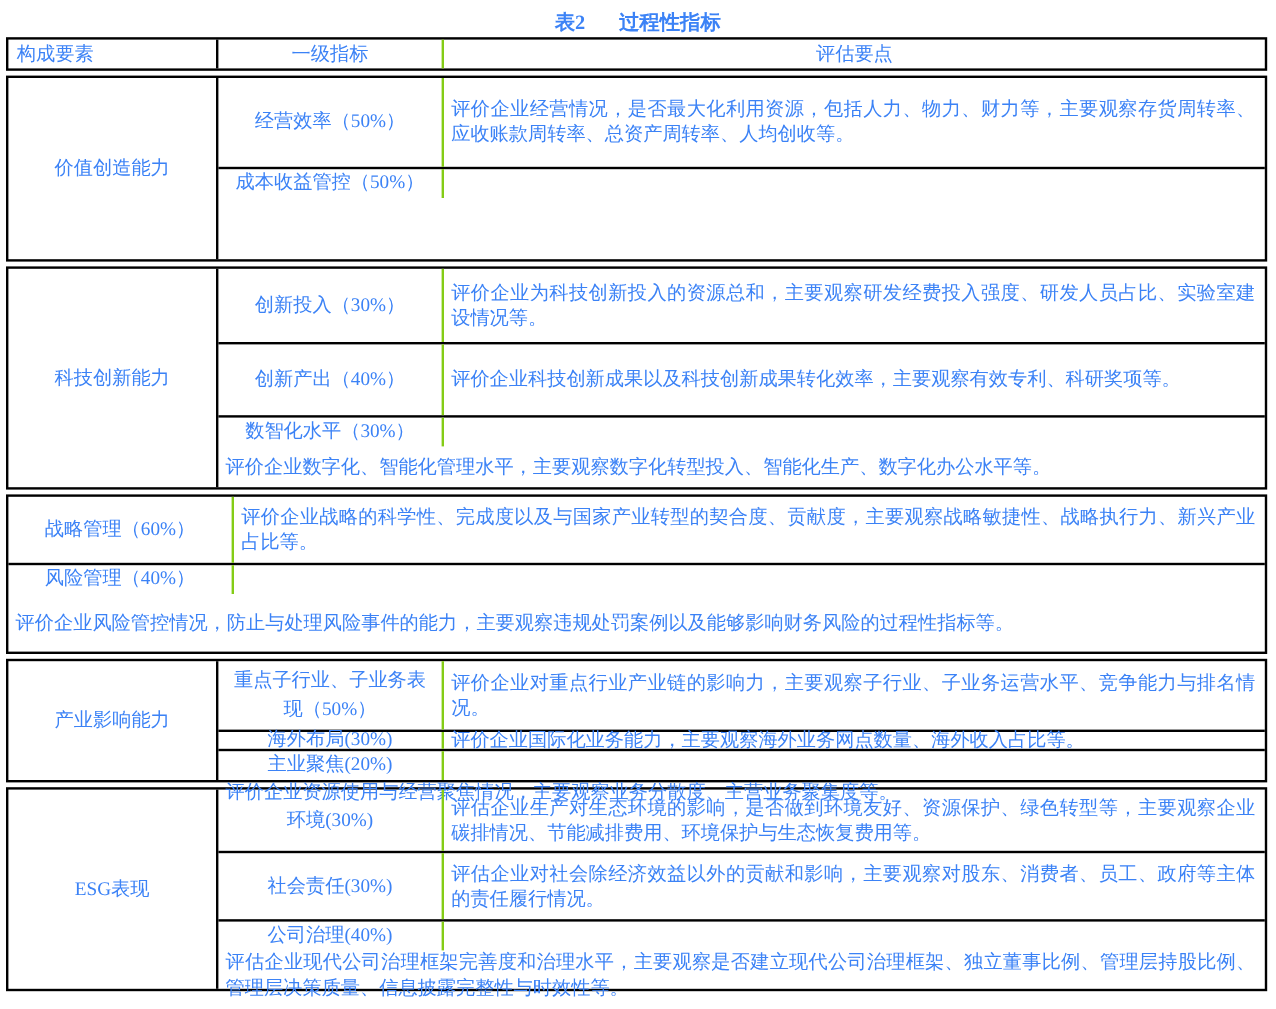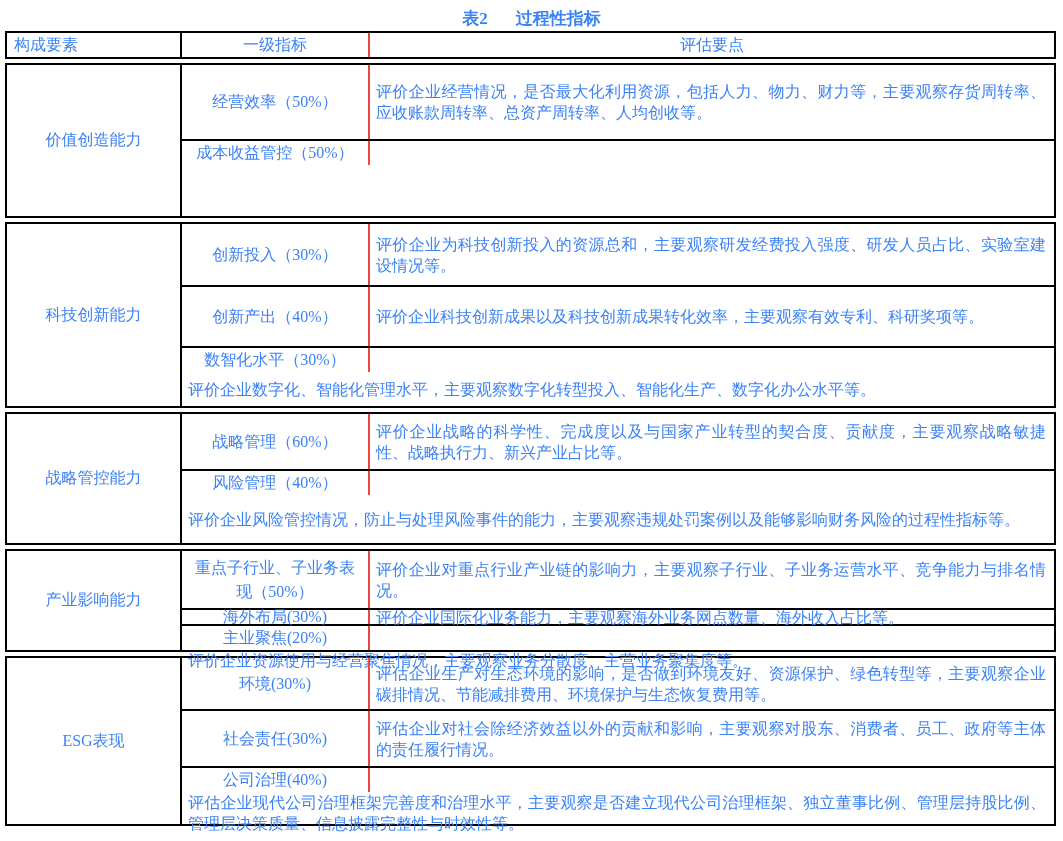--- a/index.html
+++ b/index.html
@@ -35,21 +35,21 @@
     border-right:2px solid #000;
     box-sizing:border-box;
     display:flex;
     align-items:center;
     flex-shrink:0;
   }
   .c1.head { padding-left:7px; }
   .c1.element { justify-content:center; text-align:center; }
   .c2 {
     width:188px;
-    border-right:2px solid #ef4444;
+    border-right:2px solid #84cc16;
     box-sizing:border-box;
     display:flex;
     align-items:center;
     justify-content:center;
     text-align:center;
     padding:0 8px;
     flex-shrink:0;
   }
   .c3 {
     flex:1;
@@ -119,21 +119,20 @@
         <div class="row" style="height:58px">
           <div class="c2 indicator">数智化水平（30%）</div>
           <div class="c3">
               <span class="points">评价企业数字化、智能化管理水平，主要观察数字化转型投入、智能化生产、数字化办公水平等。</span>
             </div>
         </div>
       </div>
     </div>
 
     <div class="block">
-      <div class="c1 element">战略管控能力</div>
       <div class="rows">
         <div class="row" style="height:57px">
           <div class="c2 indicator">战略管理（60%）</div>
           <div class="c3">
               <span class="points">评价企业战略的科学性、完成度以及与国家产业转型的契合度、贡献度，主要观察战略敏捷性、战略执行力、新兴产业占比等。</span>
             </div>
         </div>
         <div class="row" style="height:72px">
           <div class="c2 indicator">风险管理（40%）</div>
           <div class="c3">

